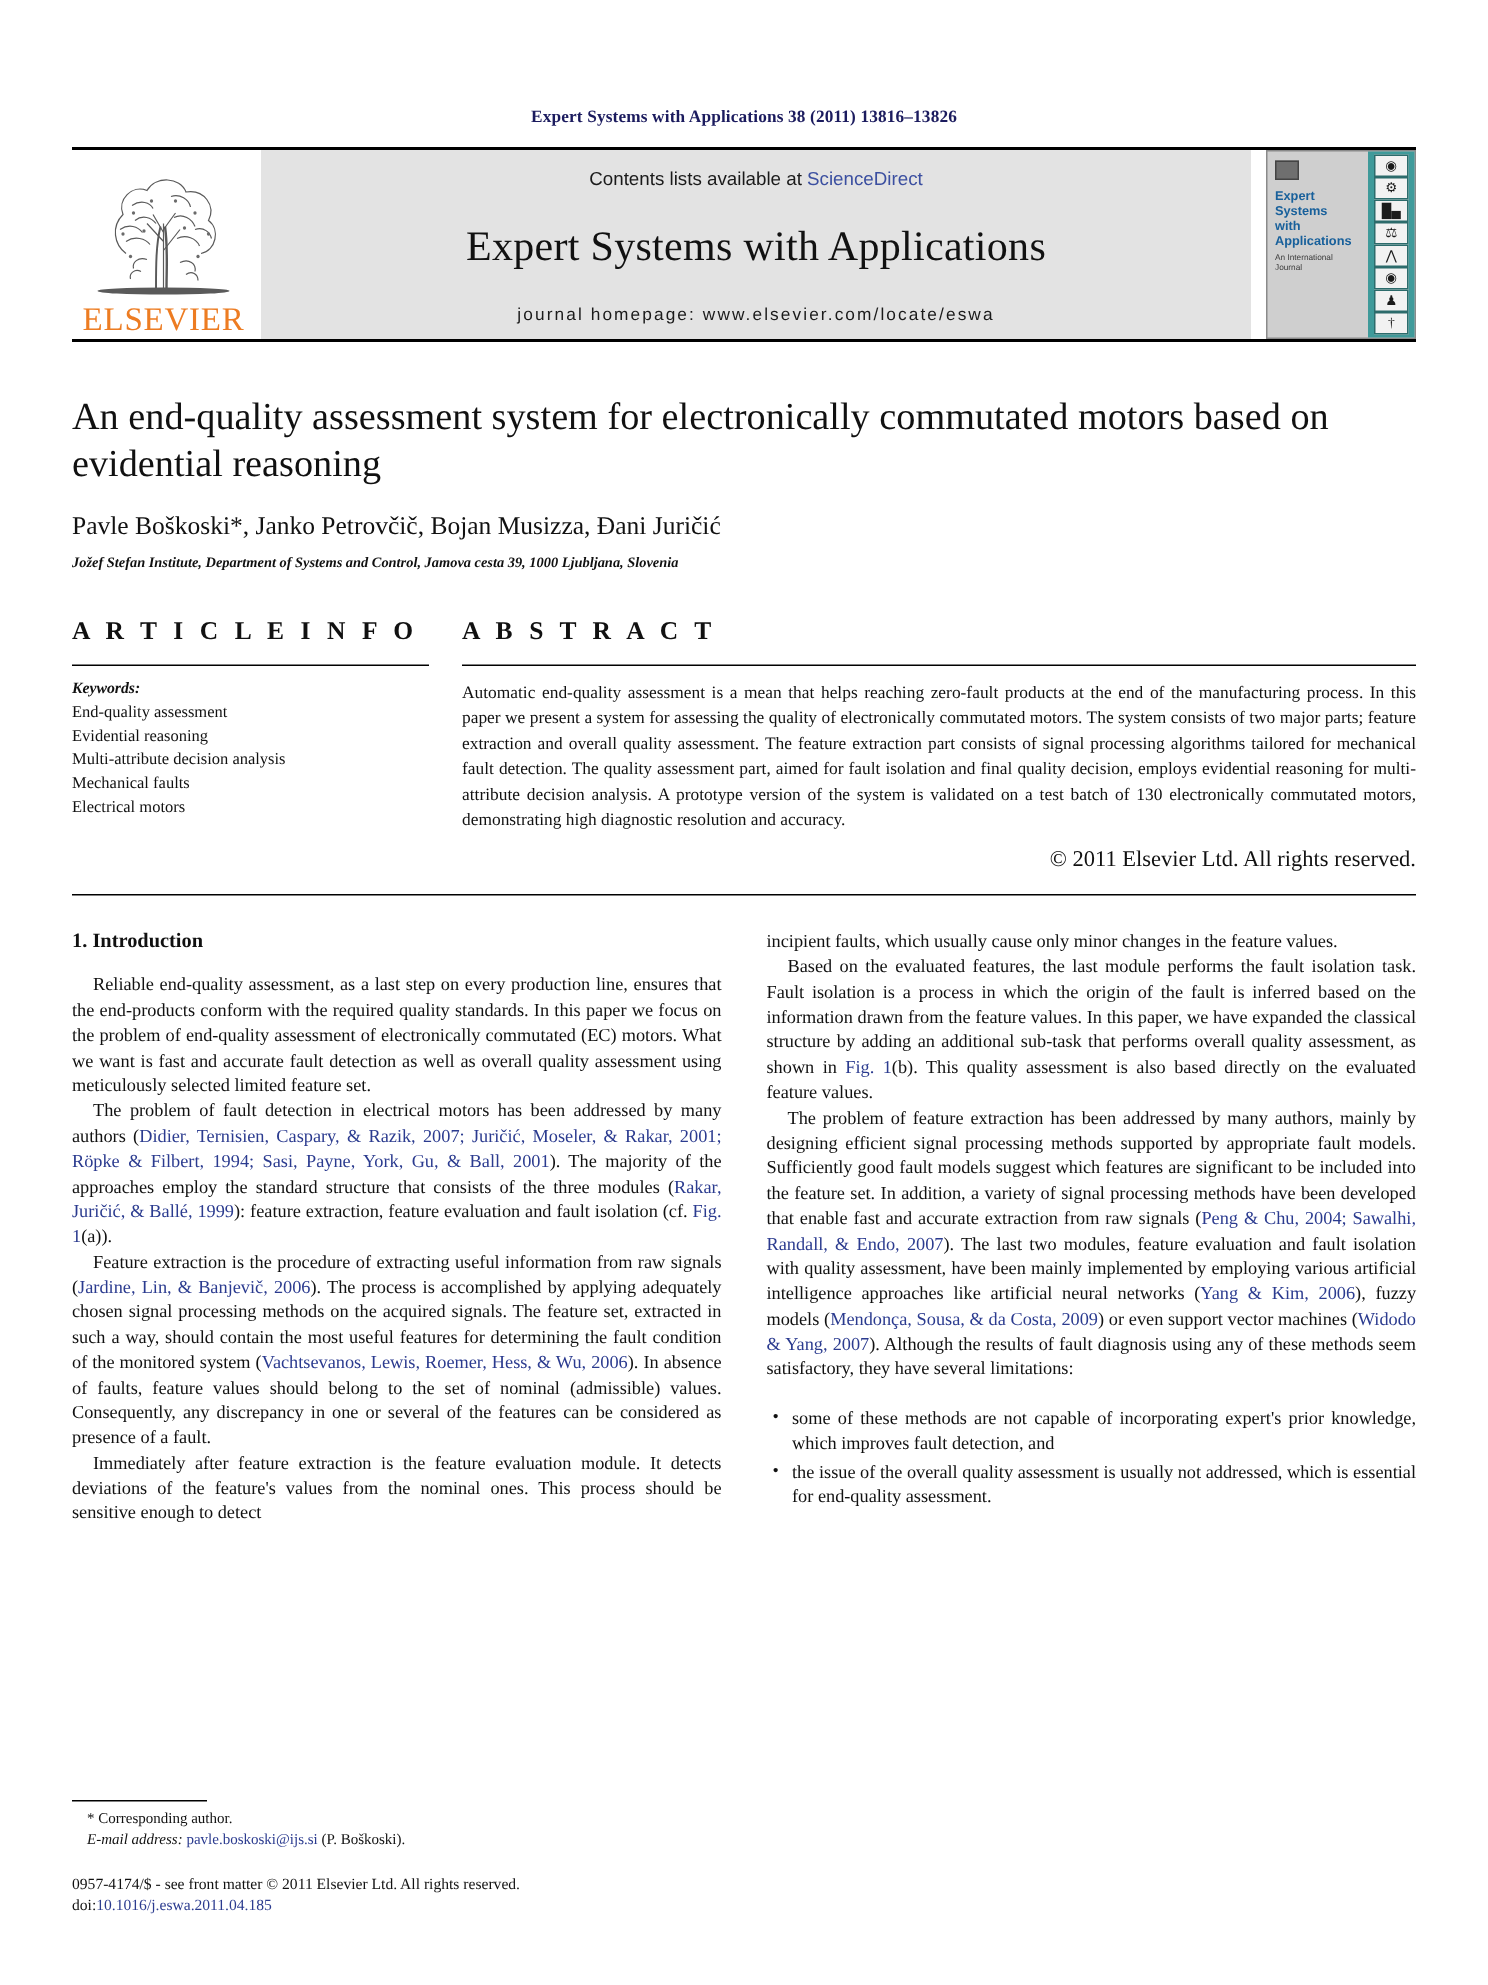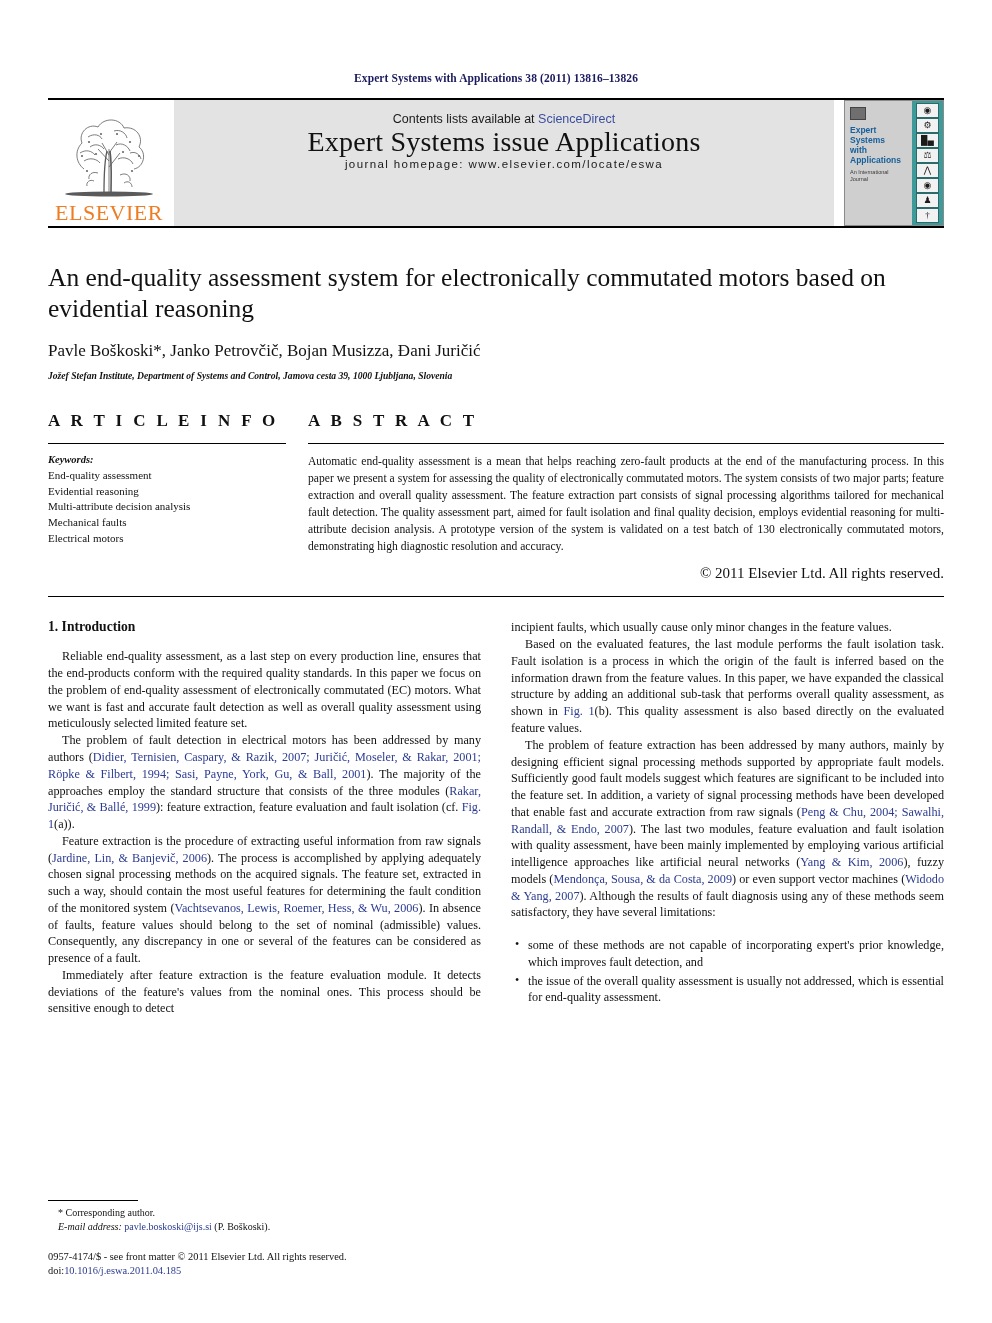--- a/index.html
+++ b/index.html
@@ -63,21 +63,21 @@
     line-height: 1;
     margin-top: 1px;
   }
 
   .banner {
     flex: 1 1 auto;
     background: #e3e3e3;
     display: flex;
     flex-direction: column;
     align-items: center;
-    justify-content: flex-start;
+    justify-content: space-between;
     padding: 12px 0 10px 0;
     box-sizing: border-box;
     margin-left: 4px;
   }
   .banner-top {
     font-family: "Liberation Sans", sans-serif;
     font-size: 12.5px;
     color: #1a1a1a;
   }
   .sd-link { color: #3b4fa0; }
@@ -350,21 +350,21 @@
             <circle cx="78" cy="62" r="1.1"></circle>
         </g>
       </svg>
       <div class="elsevier-word">ELSEVIER</div>
     </div>
 
     <div class="banner">
       <div class="banner-top">
         <span>Contents lists available at </span><span class="sd-link">ScienceDirect</span>
       </div>
-      <div class="banner-title">Expert Systems issue Applications</div>
+      <div class="banner-title">Expert Systems with Applications</div>
       <div class="banner-bottom">journal homepage: www.elsevier.com/locate/eswa</div>
     </div>
 
     <div class="cover-thumb">
       <div class="cover-left">
         <div class="cover-mini-icon"></div>
         <div class="cover-title">Expert<br>Systems<br>with<br>Applications</div>
         <div class="cover-sub">An International<br>Journal</div>
       </div>
       <div class="cover-right">

